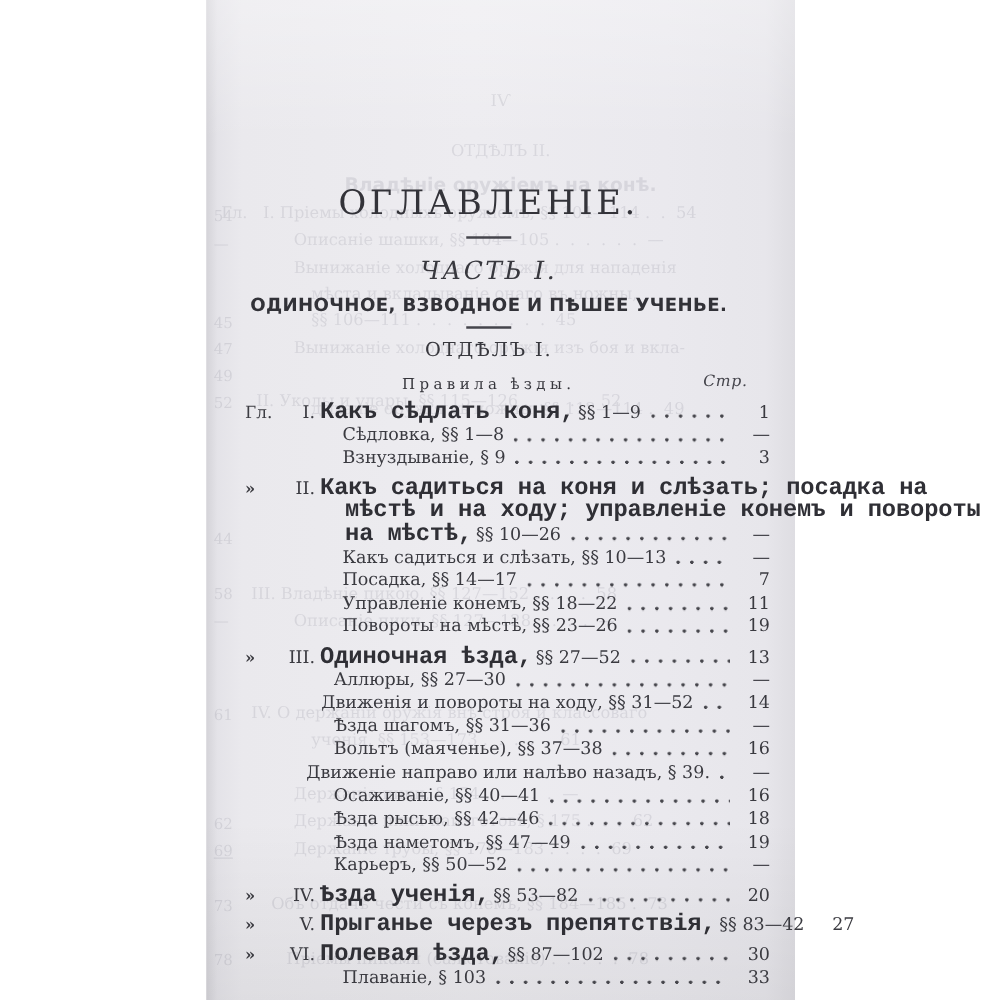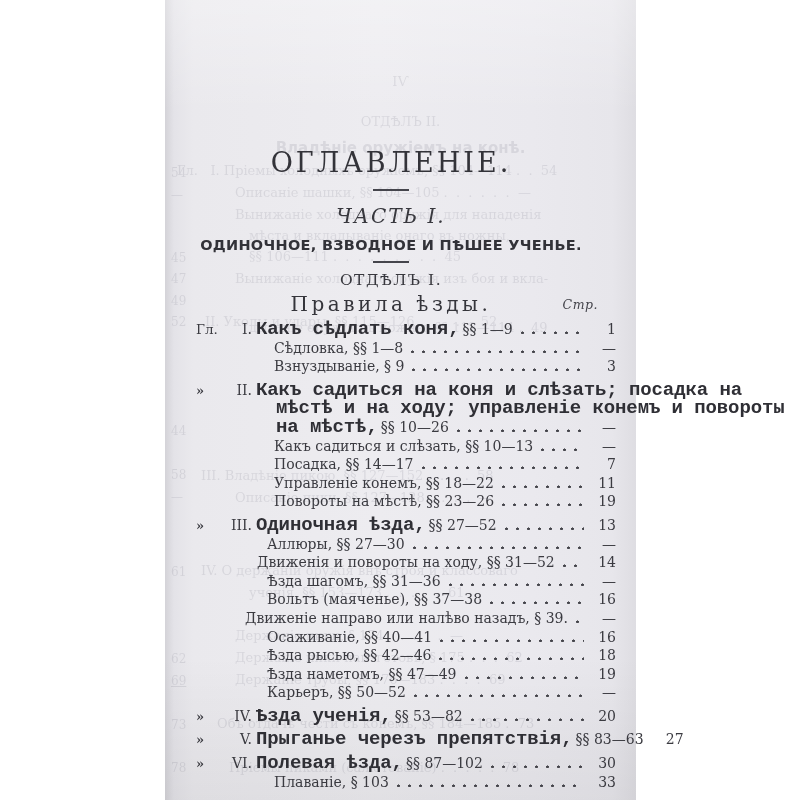--- a/index.html
+++ b/index.html
@@ -20,21 +20,21 @@
   .content{position:relative;z-index:2;padding:0 20px 0 31px;color:#3a3a40;}
   .headblock{padding-right:30px;text-align:center;}
   .title{margin-top:148px;font-size:27px;line-height:30px;letter-spacing:3px;color:#333339;font-weight:normal;}
   .rule{width:36px;height:2px;background:#45454c;margin:11px auto 0;}
   .rule2{margin-top:8px;}
   .part-heading{margin-top:14px;font-size:20px;line-height:22px;letter-spacing:2px;color:#38383e;font-style:italic;}
   .part-subtitle{margin-top:10px;font-family:"DejaVu Sans",sans-serif;font-weight:bold;
                  font-size:14.5px;line-height:16px;letter-spacing:.3px;color:#323238;}
   .section-heading{margin-top:9px;font-size:15.5px;line-height:17px;letter-spacing:1.5px;color:#38383e;}
   .subtitle-row{position:relative;margin-top:7px;height:17px;}
-  .section-subtitle{font-size:20px;line-height:17px;letter-spacing:3.5px;color:#35353b;margin-top:38px;}
+  .section-subtitle{font-size:12px;line-height:17px;letter-spacing:3.5px;color:#35353b;margin-top:38px;}
   .page-col-header{position:absolute;right:-12px;bottom:1px;font-style:italic;font-size:12.5px;
                    letter-spacing:.5px;color:#45454c;}
   
   .toclist{margin-top:7px;}
   .row{display:flex;align-items:baseline;line-height:18.6px;height:18.6px;white-space:nowrap;}
   .row.gap{margin-top:5px;}
   .m{flex:0 0 26px;font-size:13.5px;color:#3c3c42;}
   .m.mk{font-weight:bold;font-size:13px;}
   .n{flex:0 0 30px;text-align:right;font-size:14px;color:#3a3a40;}
   .t{flex:0 1 auto;padding-left:4px;font-size:14px;color:#3a3a40;}
@@ -252,21 +252,21 @@
           <div class="row gap">
             <span class="m mk">»</span>
             <span class="n">IV.</span>
             <span class="t"><b class="bt">Ѣзда ученія,</b><span class="rt">§§ 53—82</span></span>
             <span class="dots"></span>
             <span class="p">20</span>
           </div>
           <div class="row gap">
             <span class="m mk">»</span>
             <span class="n">V.</span>
-            <span class="t"><b class="bt">Прыганье черезъ препятствія,</b><span class="rt">§§ 83—63</span></span>
+            <span class="t"><b class="bt">Прыганье черезъ препятствія,</b><span class="rt">§§ 83—42</span></span>
             <span class="dots"></span>
             <span class="p">27</span>
           </div>
           <div class="row gap">
             <span class="m mk">»</span>
             <span class="n">VI.</span>
             <span class="t"><b class="bt">Полевая ѣзда,</b><span class="rt">§§ 87—102</span></span>
             <span class="dots"></span>
             <span class="p">30</span>
           </div>

